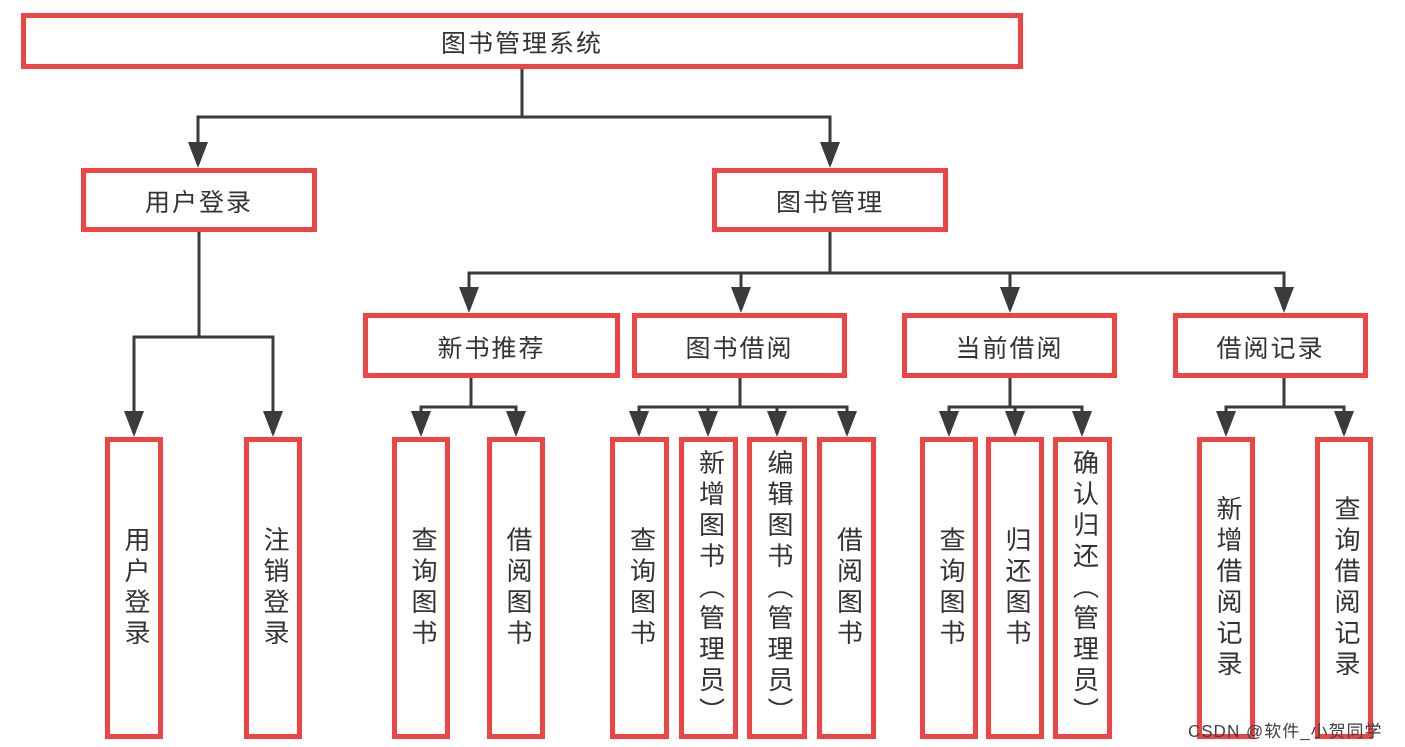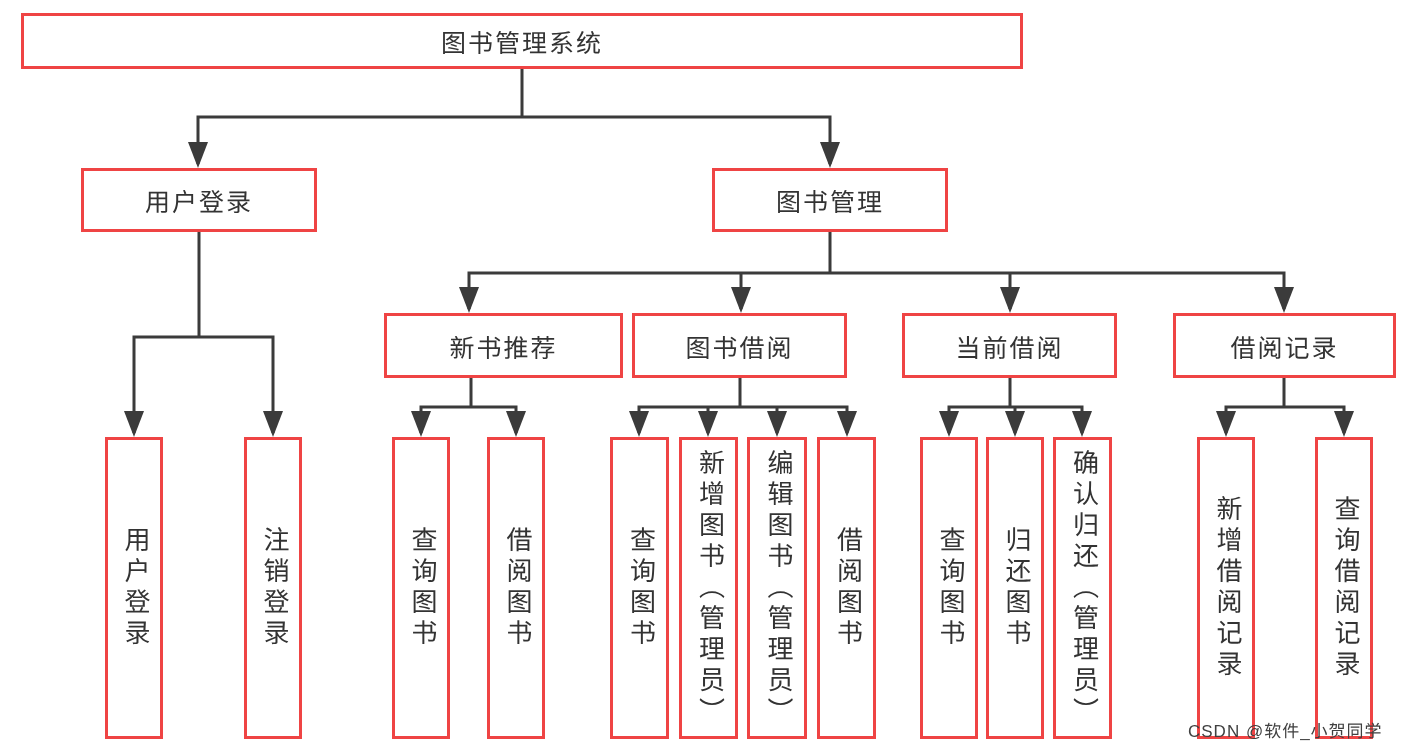--- a/index.html
+++ b/index.html
@@ -1,21 +1,21 @@
 <!DOCTYPE html>
 <html lang="zh-CN"><head>
 <meta charset="utf-8">
 <style>
   html,body{margin:0;padding:0;background:#ffffff;}
   body{width:1405px;height:747px;font-family:"Liberation Sans","DejaVu Sans",sans-serif;}
   #stage{position:relative;width:1405px;height:747px;background:#ffffff;overflow:hidden;}
   svg.wires{position:absolute;left:0;top:0;z-index:1;}
   .node{
     position:absolute;z-index:2;box-sizing:border-box;
-    background:#ffffff;border:3px solid #ef4444;
+    background:#ffffff;border:5px solid #ef4444;
     display:flex;align-items:center;justify-content:center;
     color:#333333;
   }
   .node.h .lbl{font-size:25px;letter-spacing:2px;white-space:nowrap;}
   .node.v .lbl{
     writing-mode:vertical-rl;text-orientation:mixed;
     font-size:26px;letter-spacing:5px;line-height:1.15;
   }
   .watermark{
     position:absolute;z-index:6;color:#404040;font-size:17px;
@@ -64,30 +64,30 @@
     <span class="lbl">图书管理系统</span>
   </div>
 
   <div class="node h" style="left:81px;top:168px;width:236px;height:64px">
     <span class="lbl">用户登录</span>
   </div>
   <div class="node h" style="left:712px;top:168px;width:236px;height:64px">
     <span class="lbl">图书管理</span>
   </div>
 
-  <div class="node h" style="left:384px;top:313px;width:239px;height:65px">
+  <div class="node h" style="left:363px;top:313px;width:257px;height:65px">
     <span class="lbl">新书推荐</span>
   </div>
   <div class="node h" style="left:902px;top:313px;width:215px;height:65px">
     <span class="lbl">当前借阅</span>
   </div>
   <div class="node h" style="left:632px;top:313px;width:215px;height:65px">
     <span class="lbl">图书借阅</span>
   </div>
-  <div class="node h" style="left:1173px;top:313px;width:223px;height:65px">
+  <div class="node h" style="left:1173px;top:313px;width:195px;height:65px">
     <span class="lbl">借阅记录</span>
   </div>
 
   <div class="node v" style="left:105px;top:437px;width:58px;height:302px">
     <span class="lbl">用户登录</span>
   </div>
   <div class="node v" style="left:244px;top:437px;width:58px;height:302px">
     <span class="lbl">注销登录</span>
   </div>
 

